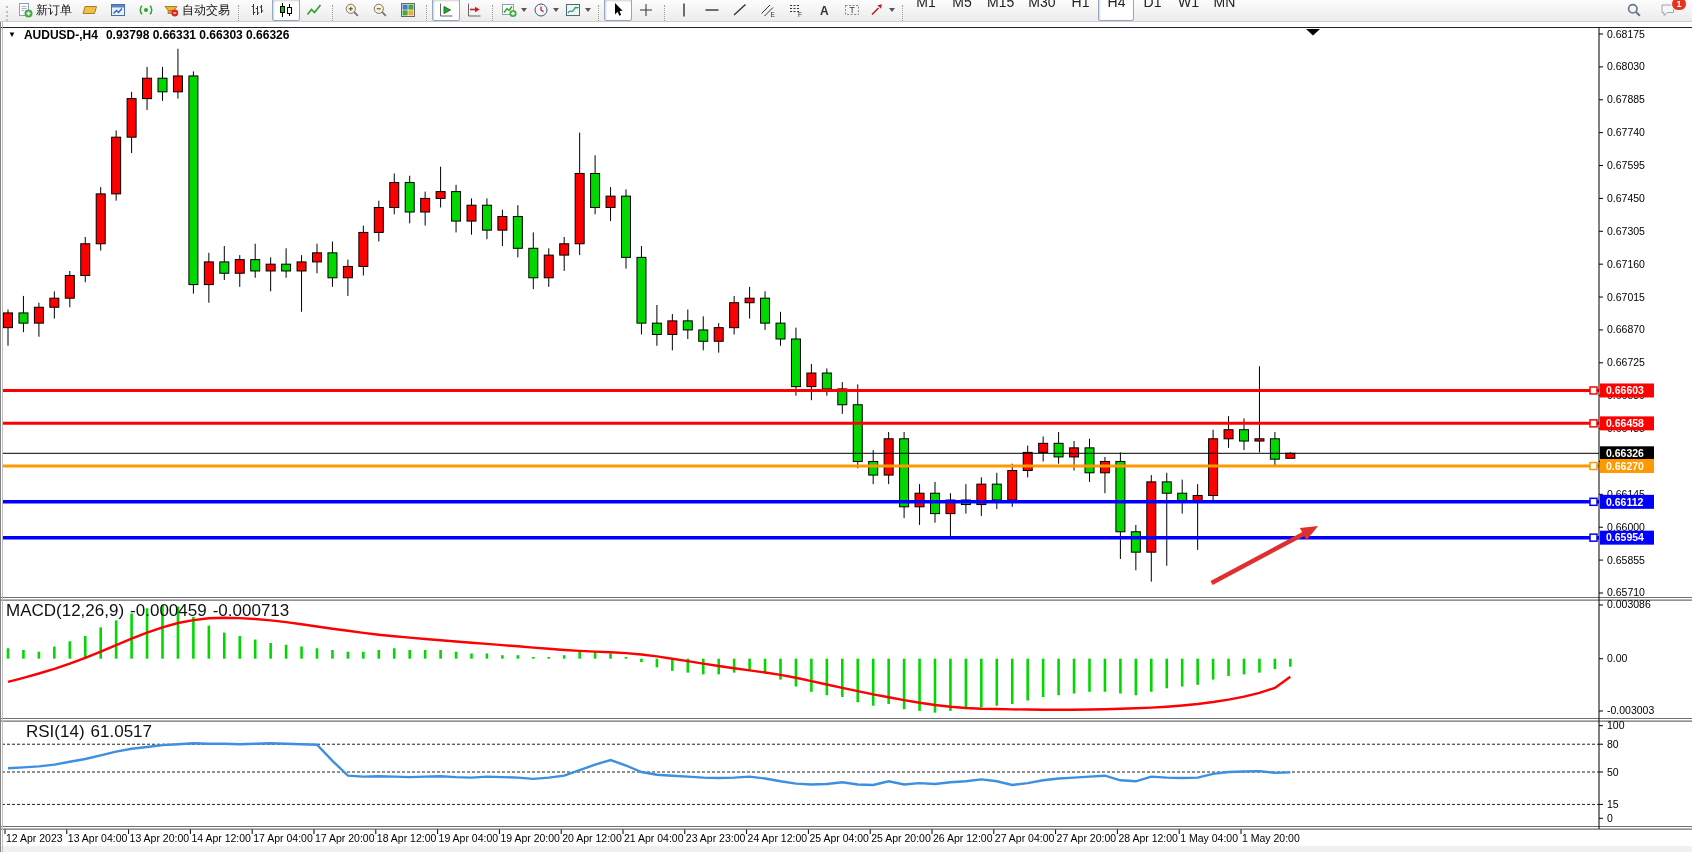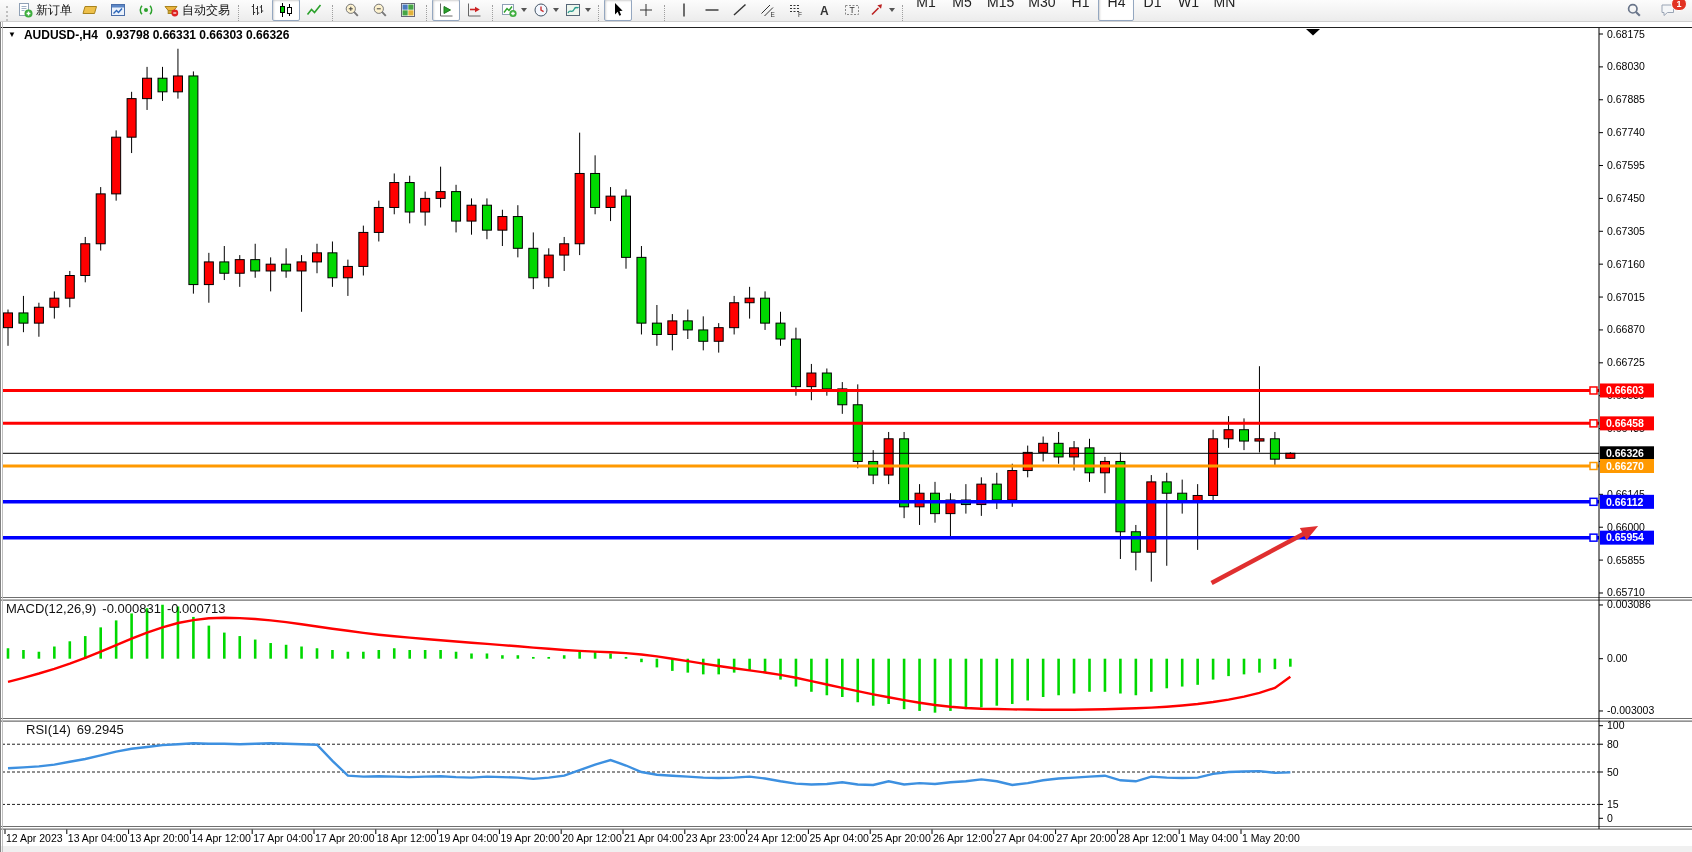--- a/index.html
+++ b/index.html
@@ -36,21 +36,21 @@
   
   #chartwrap{position:absolute;top:22px;left:0;width:1692px;height:830px;background:#fff;}
   #chart-svg{position:absolute;top:0;left:0;}
   #chart-title{
     position:absolute;top:6px;left:8px;z-index:5;display:flex;align-items:center;gap:8px;
     font-size:12px;font-weight:700;color:#000;
   }
   #chart-title .tri{font-size:8px;line-height:8px;color:#000;cursor:default;}
   .ind-label{
     position:absolute;left:6px;z-index:5;display:flex;gap:6px;
-    font-size:13px;color:#111;white-space:nowrap;
+    font-size:17px;color:#111;white-space:nowrap;
   }
   #macd-label{top:579px;}
   #rsi-label{top:700px;padding-left:20px;}
 </style>
 </head>
 <body>
 
 <div id="toolbar">
     <span class="grip"></span>
     <div class="tbtn">
@@ -691,21 +691,21 @@
     </svg>
 
   <div id="chart-title">
     <span class="tri">▼</span>
     <span>AUDUSD-,H4</span>
     <span>0.93798 0.66331 0.66303 0.66326</span>
   </div>
 
   <div id="macd-label" class="ind-label">
     <span>MACD(12,26,9)</span>
-    <span>-0.000831</span>
+    <span>-0.000459</span>
     <span>-0.000713</span>
   </div>
 
   <div id="rsi-label" class="ind-label">
     <span>RSI(14)</span>
-    <span>69.2945</span>
+    <span>61.0517</span>
   </div>
 </div>
 
 </body></html>

